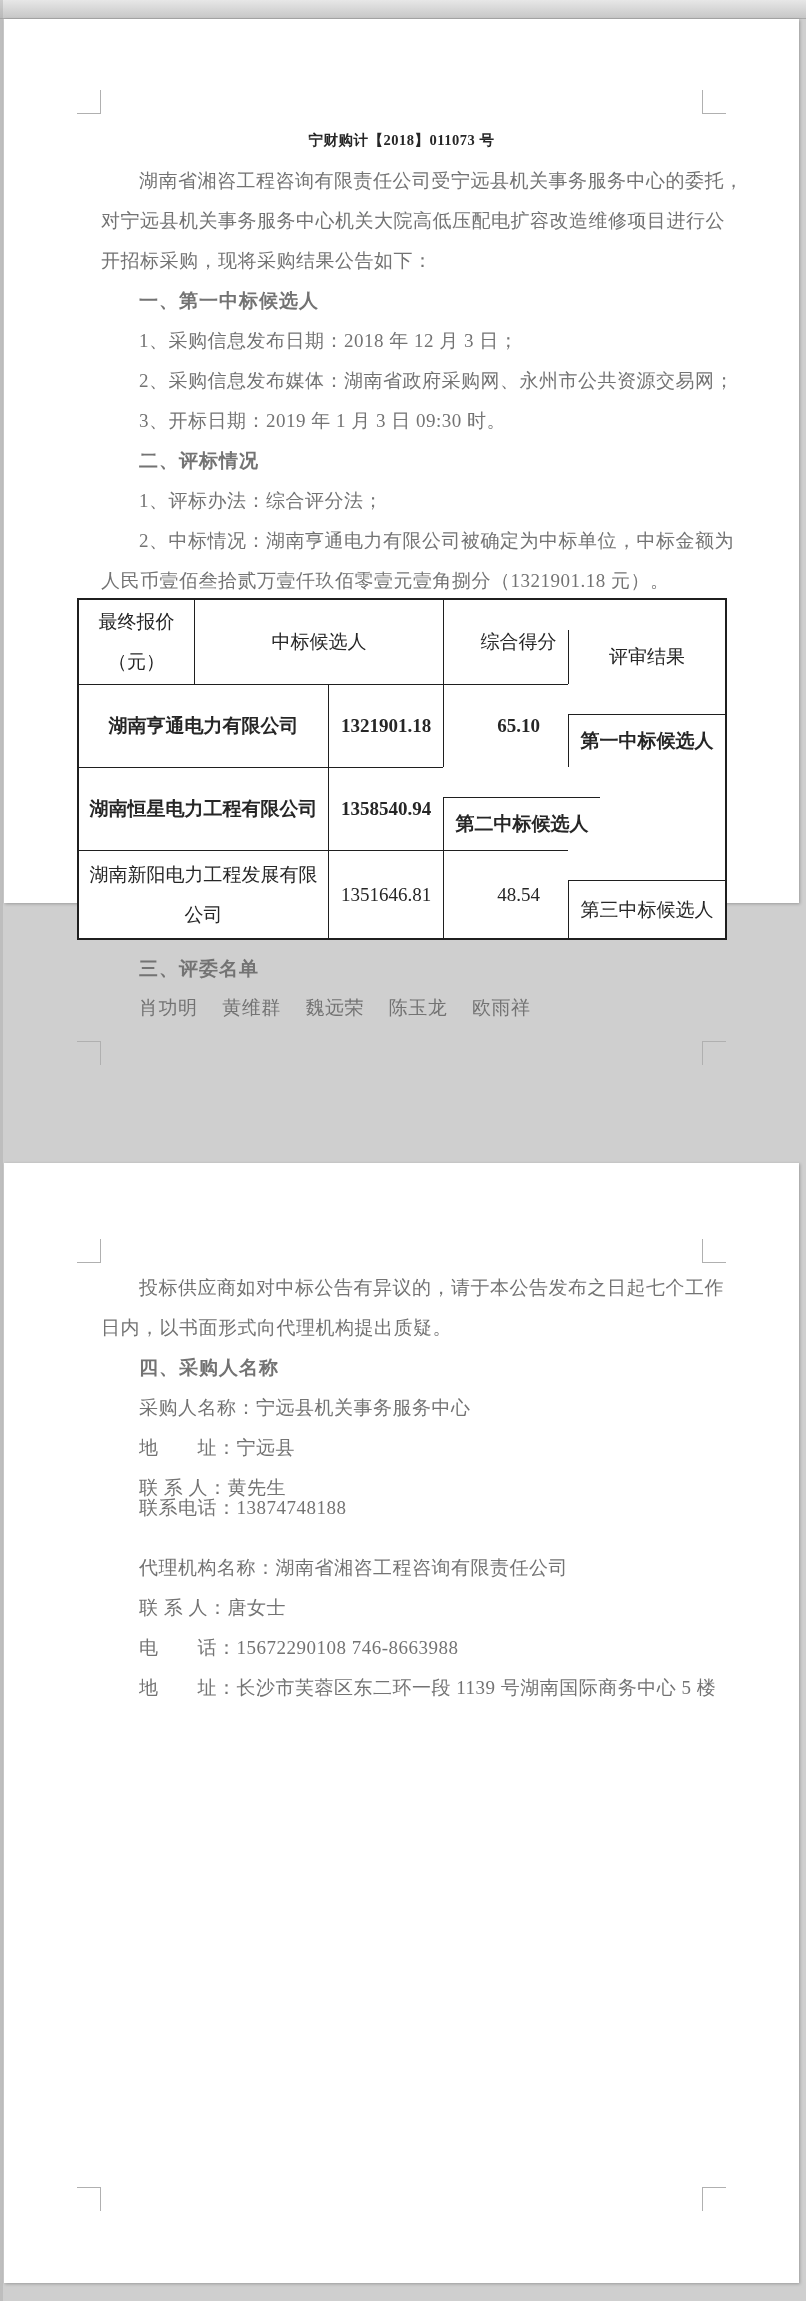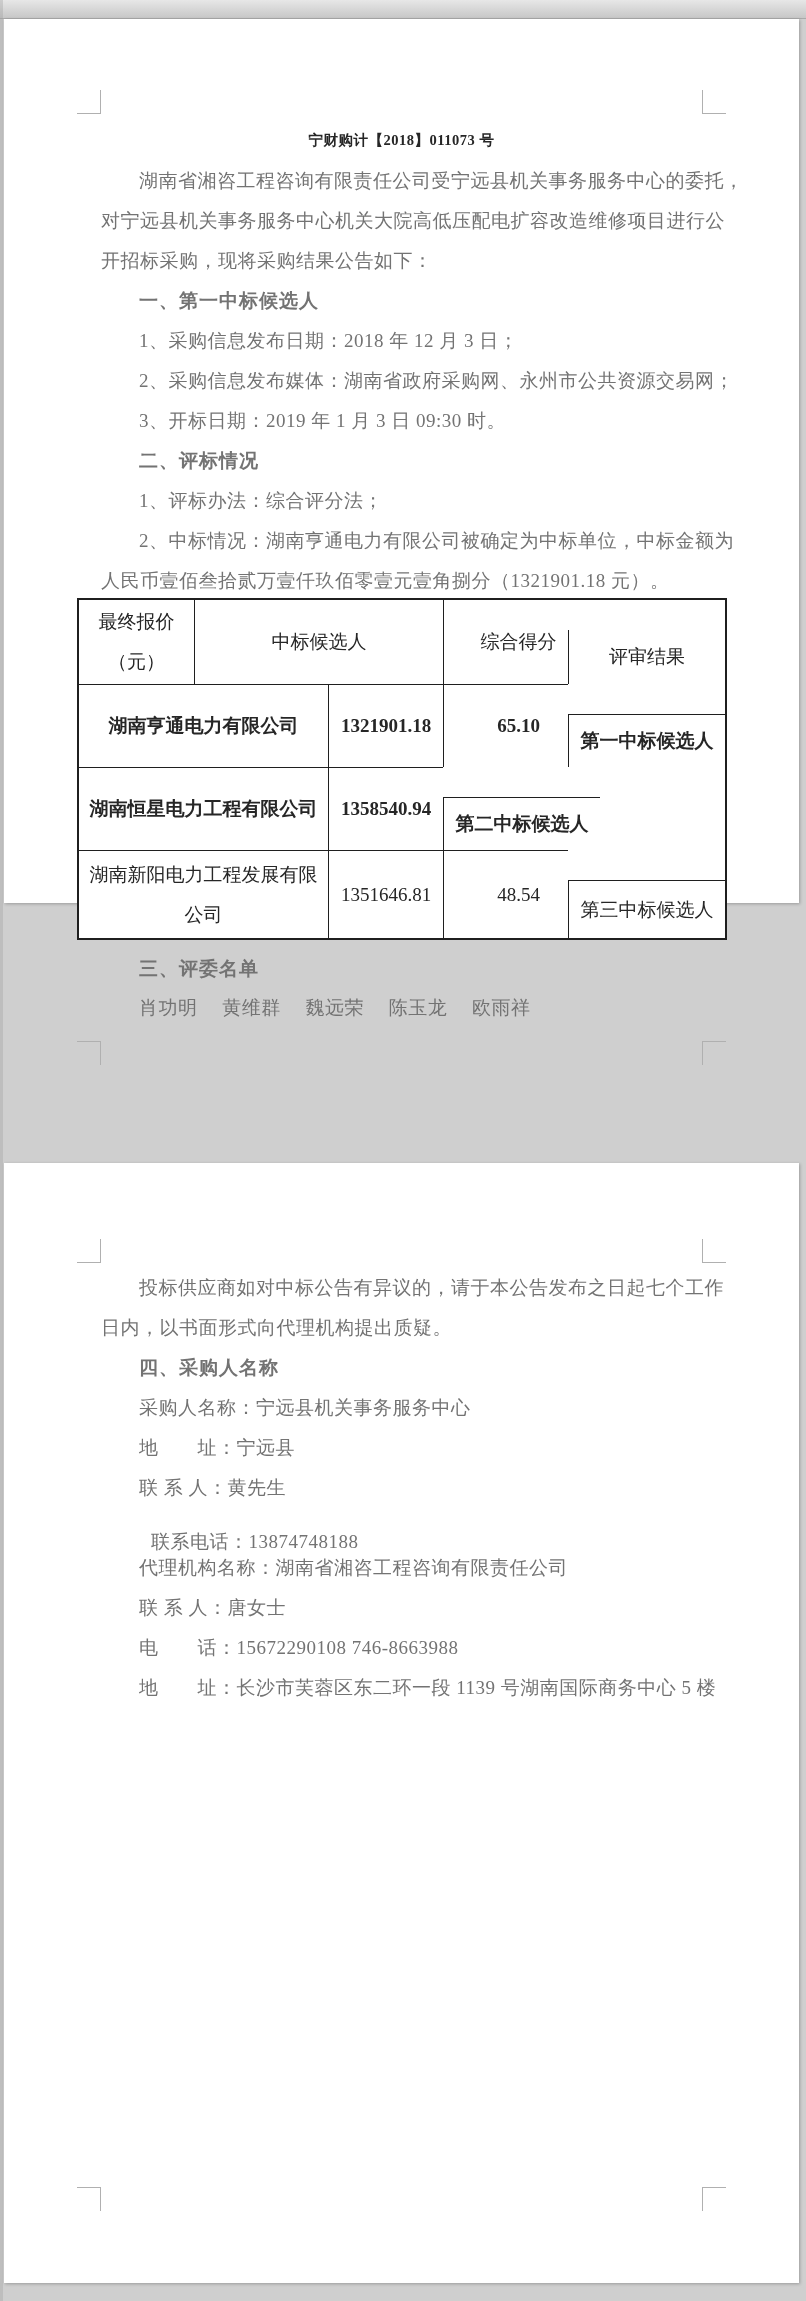--- a/index.html
+++ b/index.html
@@ -140,18 +140,18 @@
   <div class="mark bl" style="left:73px;top:1024px;"></div>
   <div class="mark br" style="left:698px;top:1024px;"></div>
 
   <div class="ln ind" style="top:114px;">投标供应商如对中标公告有异议的，请于本公告发布之日起七个工作</div>
   <div class="ln" style="top:154px;">日内，以书面形式向代理机构提出质疑。</div>
 
   <div class="ln ind bold" style="top:194px;">四、采购人名称</div>
   <div class="ln ind" style="top:234px;">采购人名称：宁远县机关事务服务中心</div>
   <div class="ln ind" style="top:274px;">地　　址：宁远县</div>
   <div class="ln ind" style="top:314px;">联 系 人：黄先生</div>
-  <div class="ln ind" style="top:368px;margin-left:12px;">联系电话：13874748188</div>
+  <div class="ln ind" style="top:334px;">联系电话：13874748188</div>
   <div class="ln ind" style="top:394px;">代理机构名称：湖南省湘咨工程咨询有限责任公司</div>
   <div class="ln ind" style="top:434px;">联 系 人：唐女士</div>
   <div class="ln ind" style="top:474px;">电　　话：15672290108 746-8663988</div>
   <div class="ln ind" style="top:514px;">地　　址：长沙市芙蓉区东二环一段 1139 号湖南国际商务中心 5 楼</div>
 </div>
 
 </body></html>

